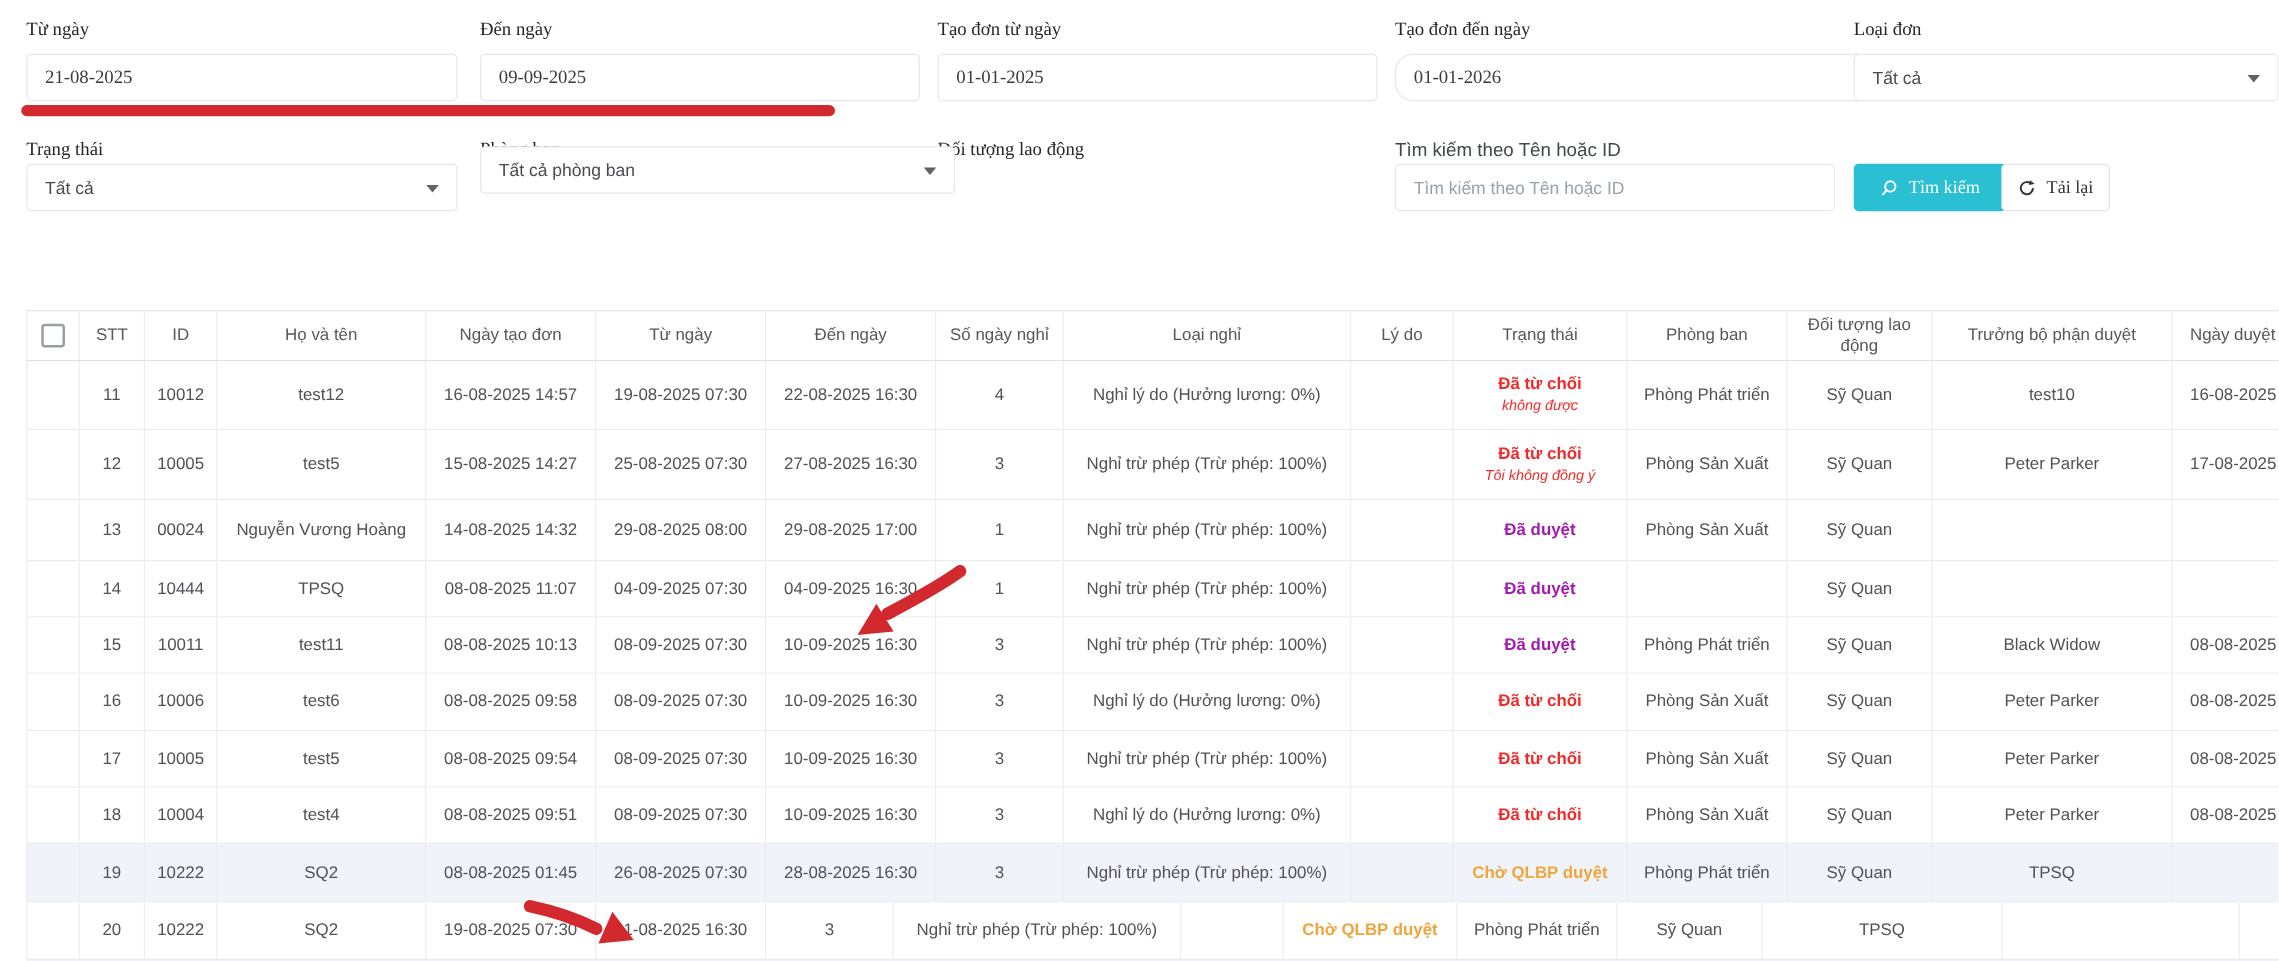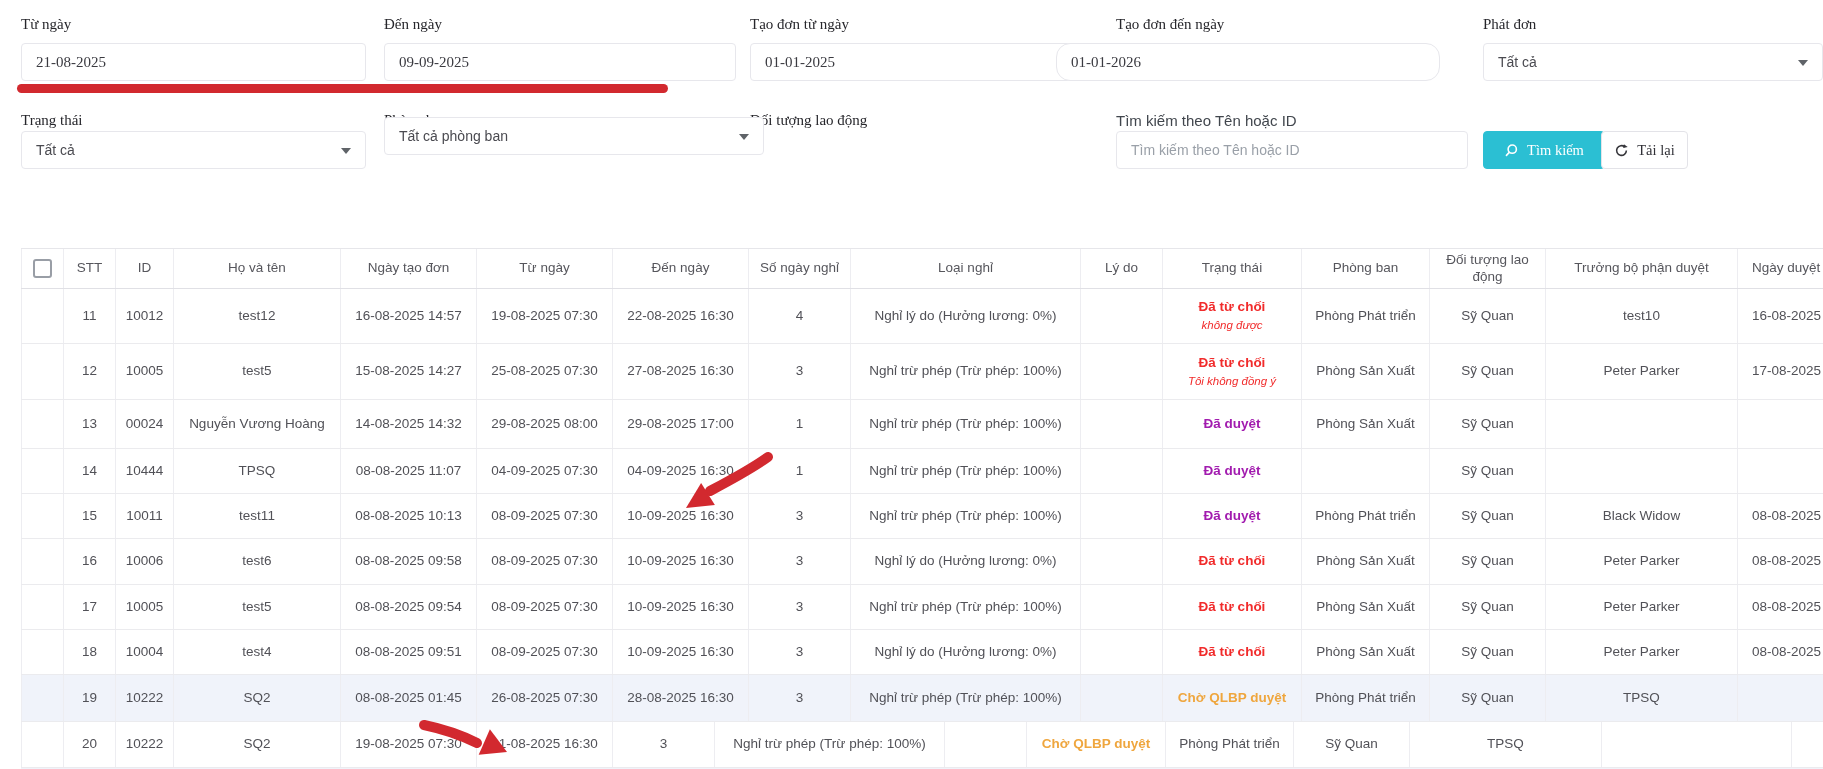--- a/index.html
+++ b/index.html
@@ -46,26 +46,26 @@
 </style>
 </head>
 <body>
 
 <div class="page">
 
   <div class="flabel" style="left:21px;top:16px">Từ ngày</div>
   <div class="flabel" style="left:384px;top:16px">Đến ngày</div>
   <div class="flabel" style="left:750px;top:16px">Tạo đơn từ ngày</div>
   <div class="flabel" style="left:1116px;top:16px">Tạo đơn đến ngày</div>
-  <div class="flabel" style="left:1483px;top:16px">Phát đơn</div>
+  <div class="flabel" style="left:1483px;top:16px">Loại đơn</div>
 
   <input class="fbox" style="left: 21px; top: 43px; width: 345px;" value="21-08-2025">
   <input class="fbox" style="left: 384px; top: 43px; width: 352px;" value="09-09-2025">
   <input class="fbox" style="left: 750px; top: 43px; width: 352px;" value="01-01-2025">
-  <input class="fbox" style="left: 1056px; top: 43px; width: 384px; border-radius: 14px;" value="01-01-2026">
+  <input class="fbox" style="left: 1116px; top: 43px; width: 384px; border-radius: 14px;" value="01-01-2026">
   <div class="fbox fsel" style="left:1483px;top:43px;width:340px">
     <span>Tất cả</span>
     <span class="caret"></span>
   </div>
 
   <div class="red-underline"></div>
 
   <div class="flabel" style="left:21px;top:112px">Trạng thái</div>
   <div class="flabel" style="left:384px;top:112px">Phòng ban</div>
   <div class="flabel" style="left:750px;top:112px">Đối tượng lao động</div>

